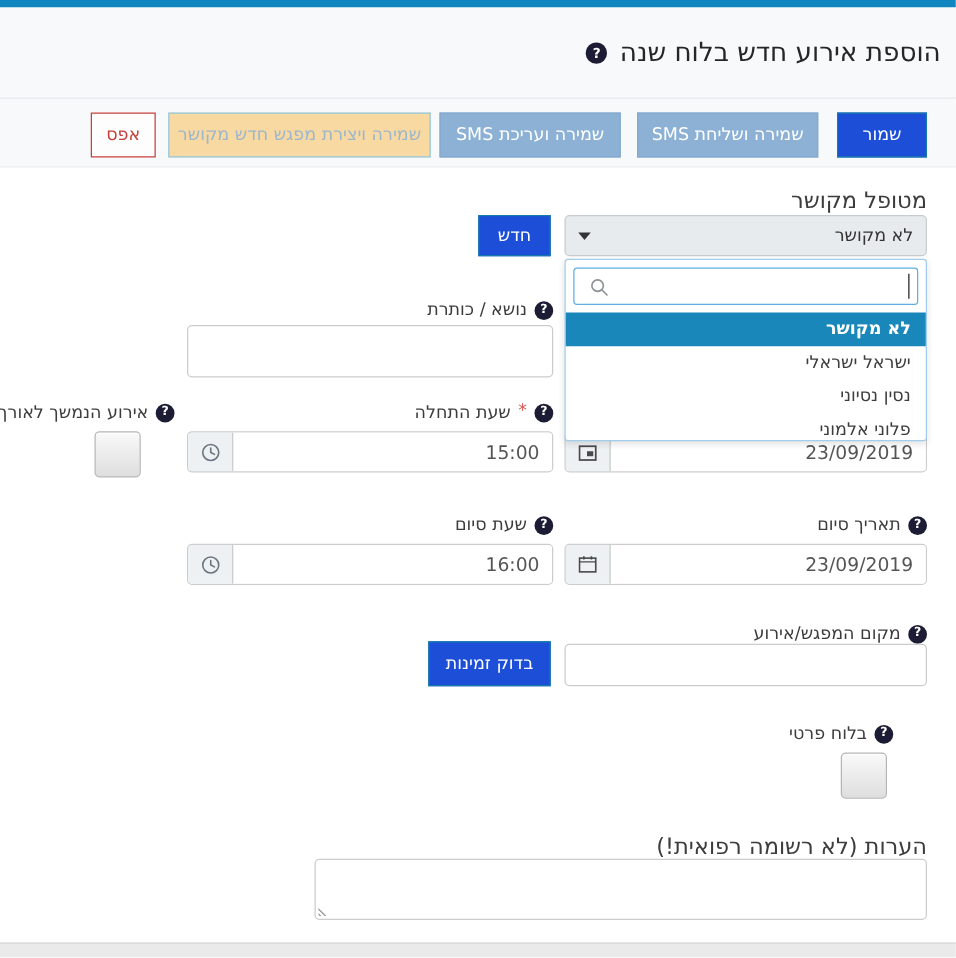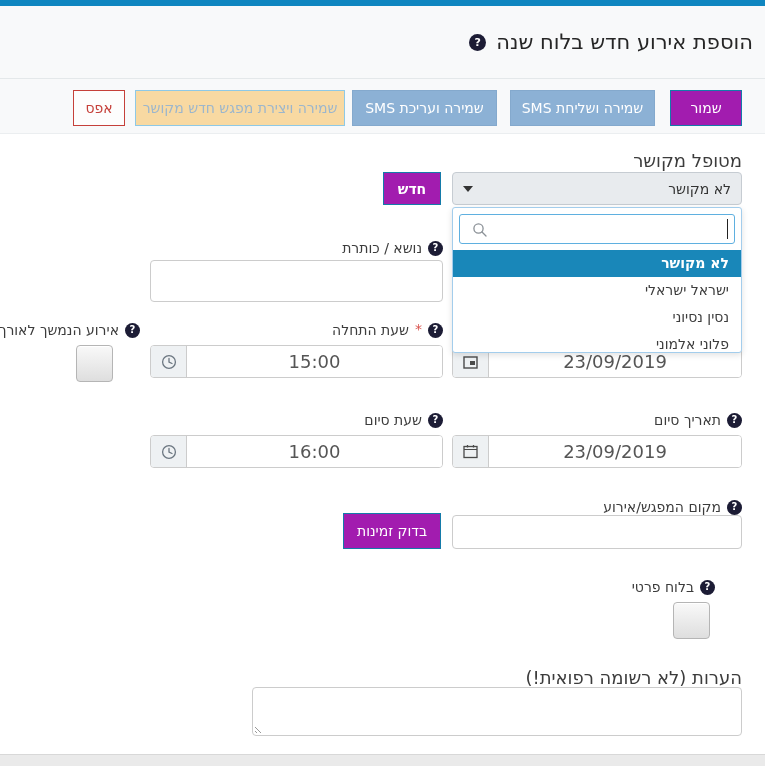--- a/index.html
+++ b/index.html
@@ -13,37 +13,37 @@
 
   .title-row{top:30px;right:12px;display:flex;align-items:center;gap:10px;direction:rtl;}
   .title-text{font-size:21px;color:#262626;letter-spacing:0;}
   .help{width:15px;height:15px;border-radius:50%;background:#1c1c35;color:#fff;font-size:10px;font-weight:bold;
         display:flex;align-items:center;justify-content:center;line-height:1;flex:0 0 auto;}
   .help.big{width:17px;height:17px;font-size:11px;}
 
   .btn{position:absolute;top:90px;height:36px;border-radius:0;border:1px solid transparent;
        font-size:14px;display:flex;align-items:center;justify-content:center;cursor:pointer;box-sizing:border-box;
        font-family:"DejaVu Sans",sans-serif;}
-  .btn-primary{background:#a21caf;border-color:#16false;border-color:#147ba9;color:#fff;}
+  .btn-primary{background:#1d4ed8;border-color:#16false;border-color:#147ba9;color:#fff;}
   .btn-lightblue{background:#8cb1d5;border-color:#84a9cd;color:#fff;}
   .btn-yellow{background:#f8d9a2;border-color:#8ec9e6;color:#9cb6cc;}
   .btn-reset{background:#fdfdfd;border-color:#c5403a;color:#c5403a;}
 
   .field-label{display:flex;align-items:center;gap:6px;direction:rtl;font-size:14px;color:#3c3c3c;white-space:nowrap;}
   .req{color:#d9534f;font-size:14px;margin-top:-3px;}
 
   .plain-label{font-size:18px;color:#3c3c3c;white-space:nowrap;}
 
   .select-box{box-sizing:border-box;background:#e8ebee;border:1px solid #c6ccd2;border-radius:4px;
               display:flex;align-items:center;direction:rtl;padding:0 10px;color:#333;font-size:14px;}
   .select-box .sel-text{flex:1;text-align:right;}
   .caret{width:0;height:0;border-left:5px solid transparent;border-right:5px solid transparent;border-top:6px solid #333;}
 
   .input-group{box-sizing:border-box;display:flex;direction:rtl;background:#fff;border:1px solid #ccc;border-radius:4px;overflow:hidden;}
-  .input-group input{flex:1;border:0;outline:0;background:#fff;font-size:18px;color:#555;text-align:center;
+  .input-group input{flex:1;border:0;outline:0;background:#fff;font-size:15px;color:#555;text-align:right;
                      padding:0 10px;font-family:"DejaVu Sans",sans-serif;direction:ltr;min-width:0;}
   .addon{width:35px;background:#eef1f3;border-right:1px solid #ccc;display:flex;align-items:center;justify-content:center;flex:0 0 auto;}
 
   .text-input{box-sizing:border-box;background:#fff;border:1px solid #ccc;border-radius:4px;width:100%;height:100%;
               outline:0;font-size:14px;color:#555;text-align:right;padding:0 10px;font-family:"DejaVu Sans",sans-serif;}
 
   .panel{box-sizing:border-box;background:#fff;border:1px solid #a3cdec;border-radius:3px;box-shadow:0 2px 6px rgba(0,0,0,.12);z-index:20;}
   .search-wrap{position:relative;margin:6px;height:30px;border:1px solid #5fb0e0;border-radius:3px;background:#fff;box-sizing:border-box;}
   .search-wrap input{width:100%;height:100%;border:0;outline:0;box-sizing:border-box;padding:0 28px 0 12px;background:transparent;}
   .cursor-line{position:absolute;left:auto;right:6px;top:4px;width:1px;height:20px;background:#222;}
@@ -81,21 +81,21 @@
   <button class="btn btn-yellow" style="right:420px;width:210px;">שמירה ויצירת מפגש חדש מקושר</button>
   <button class="btn btn-reset" style="right:640px;width:52px;">אפס</button>
 
   <div class="abs plain-label" style="right:23px;top:150px;">מטופל מקושר</div>
 
   <div class="abs select-box" style="right:23px;top:172px;width:290px;height:33px;">
     <span class="sel-text">לא מקושר</span>
     <span class="caret"></span>
   </div>
 
-  <button class="btn btn-primary" style="top:172px;right:324px;width:58px;height:33px;font-weight:bold;">חדש</button>
+  <button class="btn btn-primary" style="top:172px;right:324px;width:58px;height:33px;">חדש</button>
 
   <div class="abs field-label" style="right:322px;top:240px;">
     <span class="help">?</span>
     <span>נושא / כותרת</span>
   </div>
   <div class="abs" style="right:322px;top:260px;width:293px;height:42px;">
     <input class="text-input" value="" style="">
   </div>
 
   <div class="abs field-label" style="right:322px;top:322px;">

